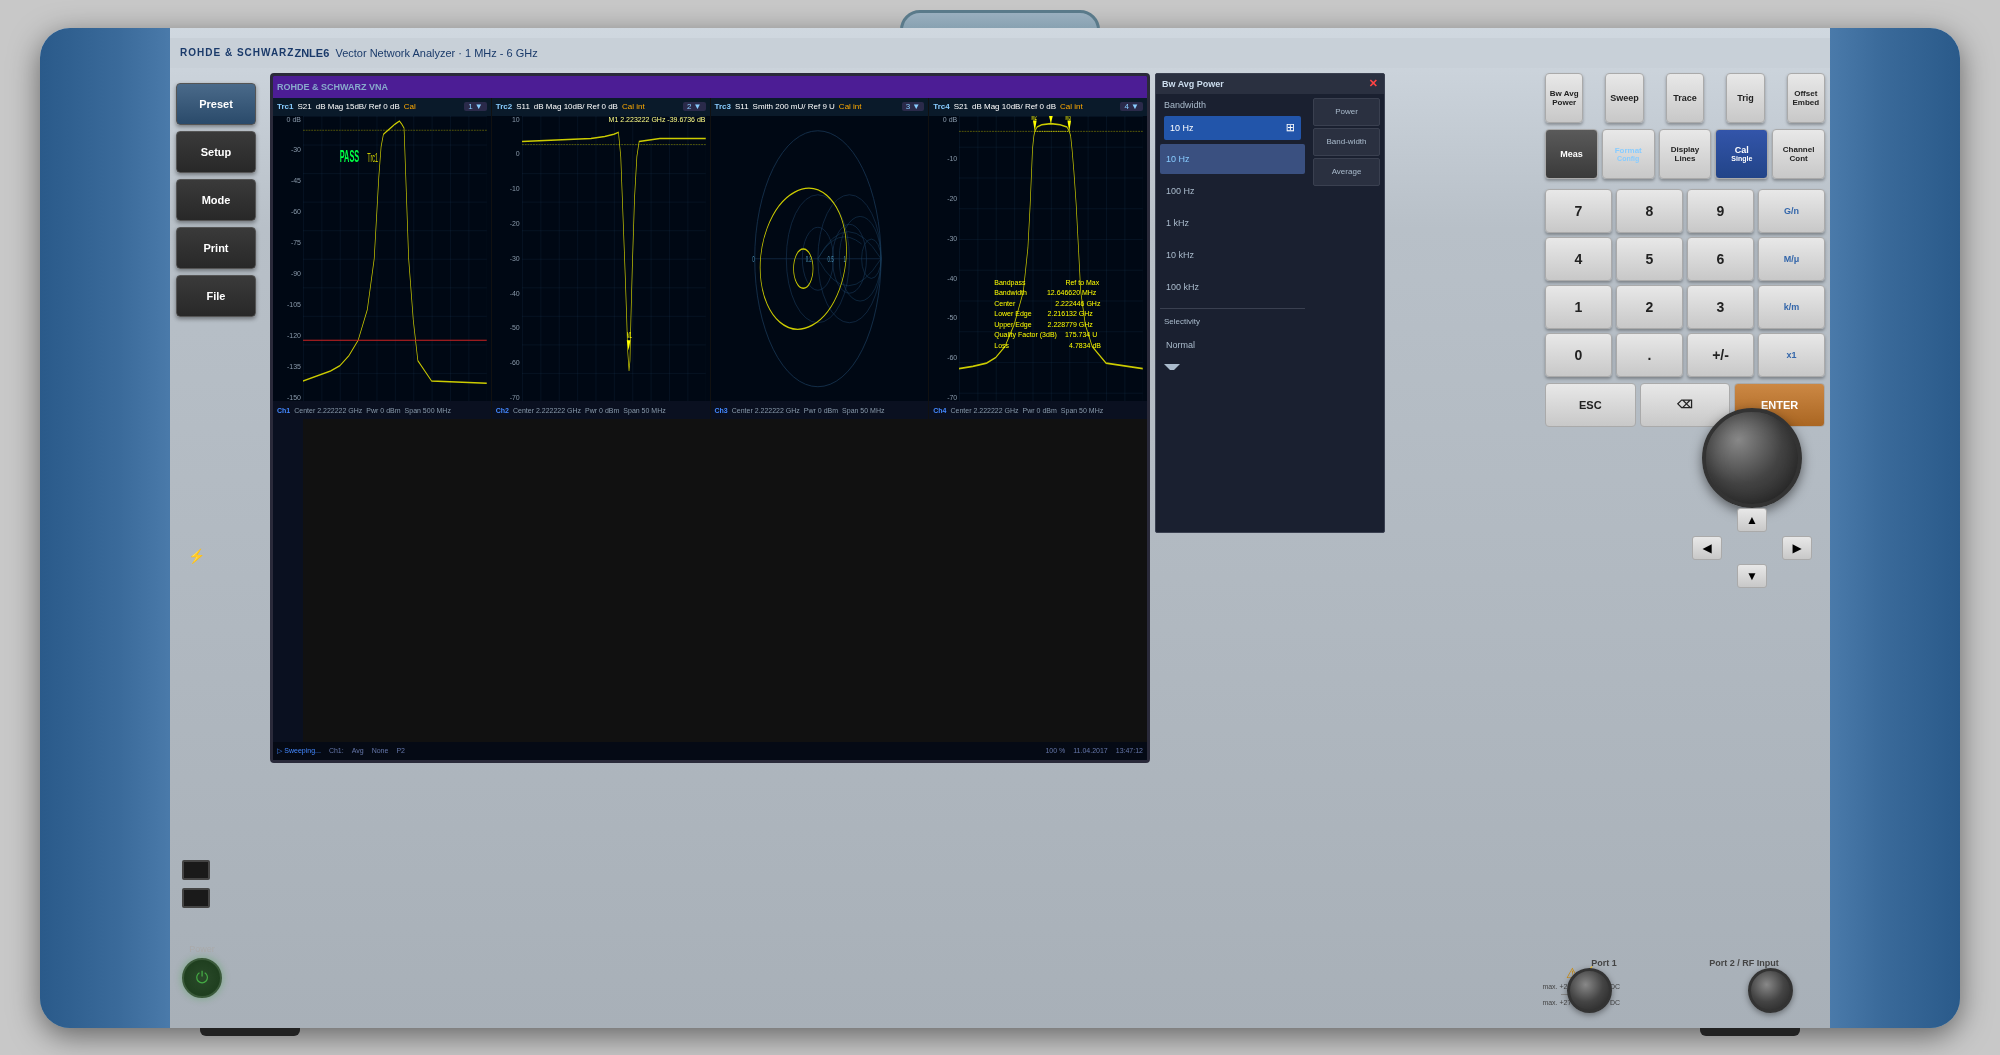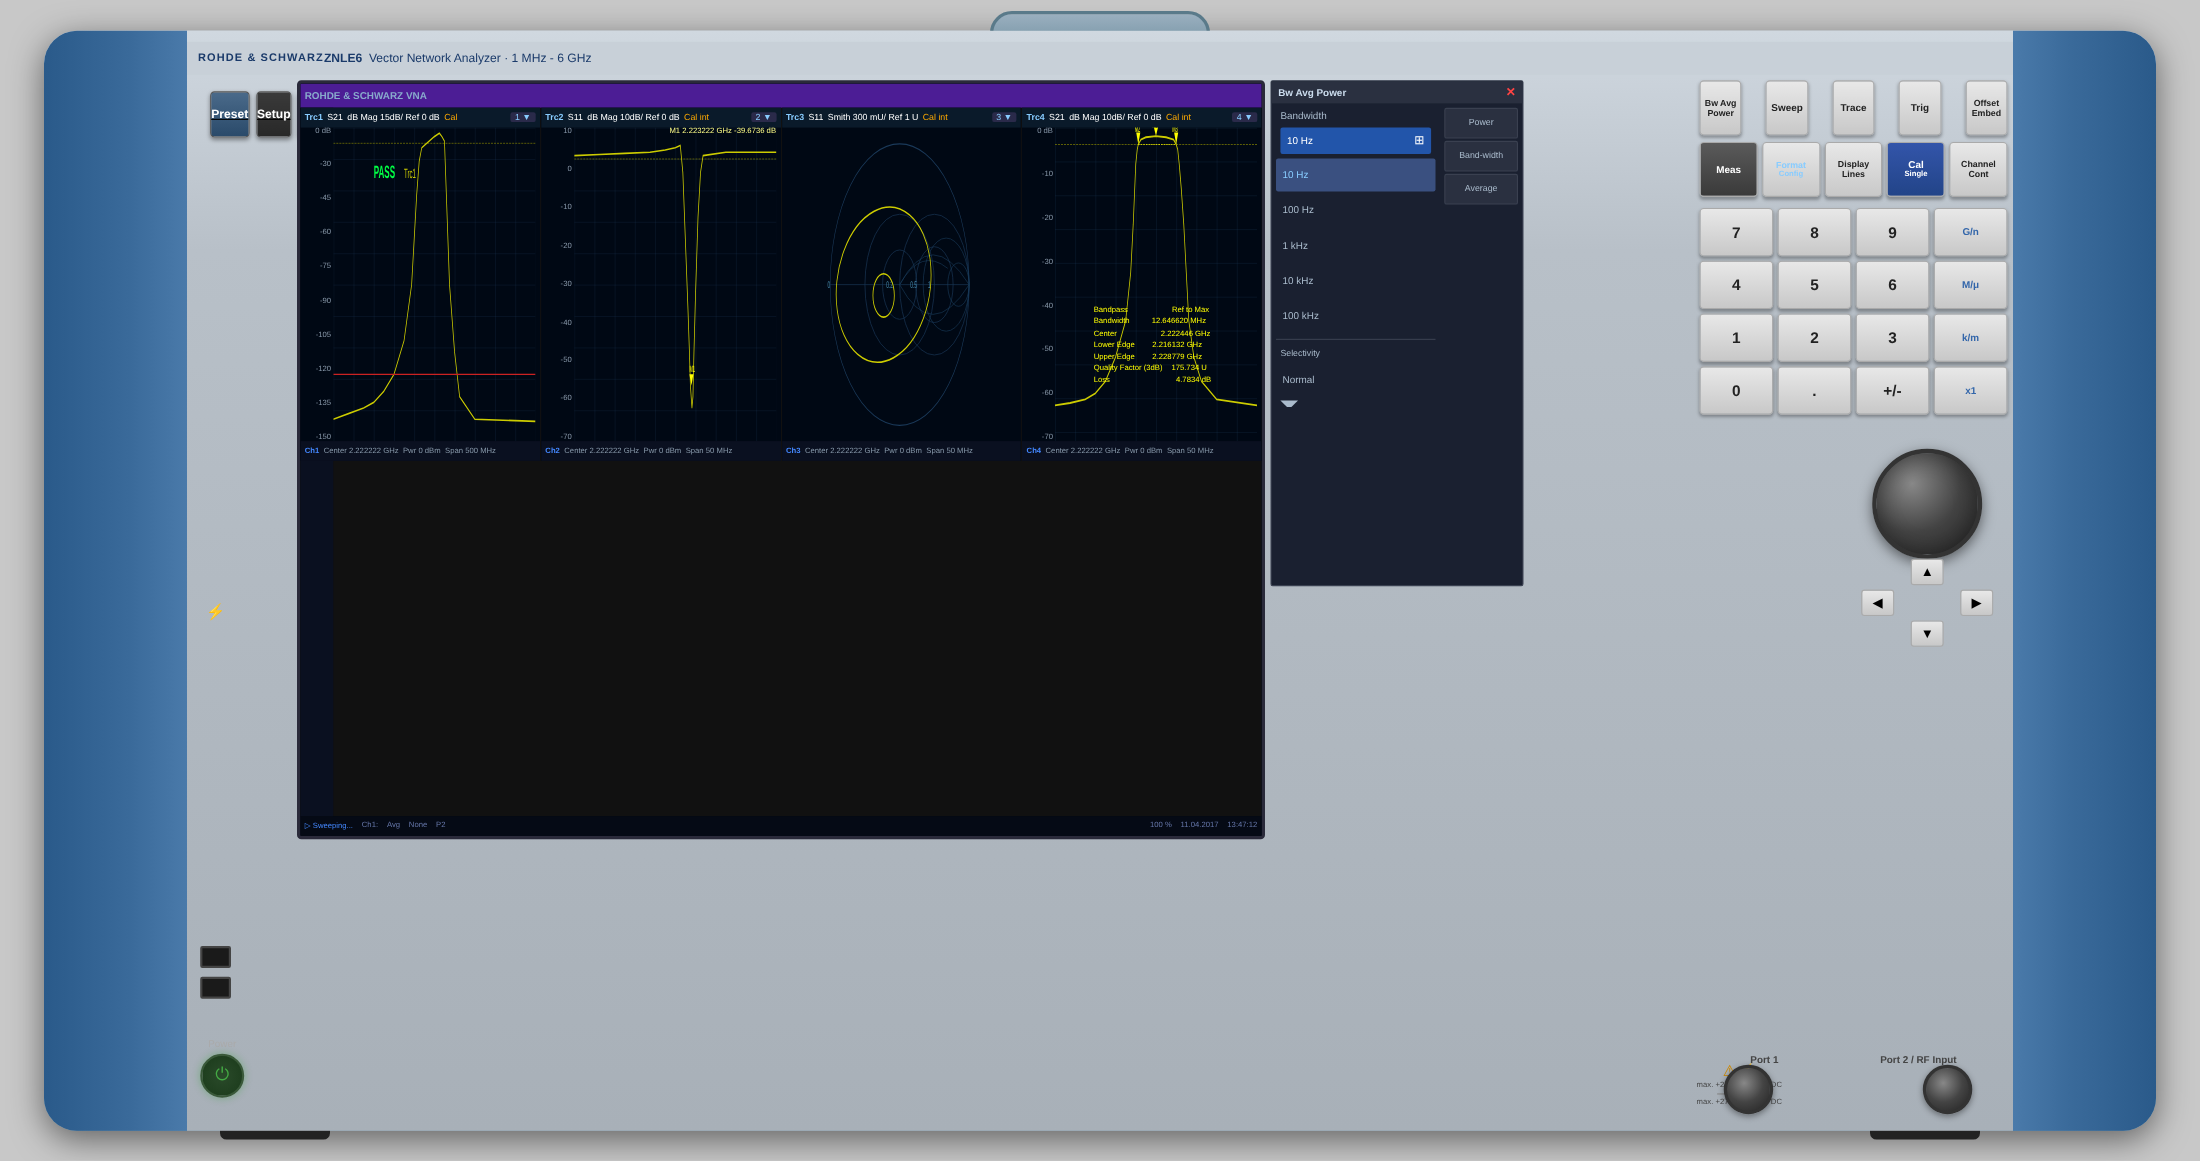--- a/index.html
+++ b/index.html
@@ -311,28 +311,27 @@
       align-items: center;
       justify-content: center;
       font-size: 8px;
       color: #aabbcc;
       cursor: pointer;
     }
 
     
     .left-panel {
       position: absolute;
-      left: 146px;
+      left: 131px;
       top: 45px;
       width: 90px;
       display: flex;
-      flex-direction: row;
+      flex-direction: column;
       gap: 6px;
       padding: 10px 5px;
-      text-decoration: underline;
     }
     .panel-btn {
       height: 42px;
       background: linear-gradient(180deg, #3a3a3a 0%, #282828 100%);
       border: 1px solid #555;
       border-radius: 4px;
       display: flex;
       align-items: center;
       justify-content: center;
       color: #ffffff;
@@ -795,21 +794,21 @@
           <span>Center 2.222222 GHz</span>
           <span>Pwr 0 dBm</span>
           <span>Span 50 MHz</span>
         </div>
       </div>
 
       <div class="quadrant">
         <div class="q-header">
           <span class="q-trc">Trc3</span>
           <span class="q-meas">S11</span>
-          <span class="q-format">Smith 300 mU/ Ref 1 U</span>
+          <span class="q-format">Smith 200 mU/ Ref 9 U</span>
           <span class="q-cal">Cal int</span>
           <span class="q-num">3 ▼</span>
         </div>
         <div class="grid-area" style="left:0;">
           <svg class="grid-svg" viewBox="0 0 440 290" preserveAspectRatio="none">
 
             <circle cx="220" cy="145" r="130" fill="none" stroke="#1a3a5a" stroke-width="1"></circle>
             <circle cx="220" cy="145" r="65" fill="none" stroke="#1a3a5a" stroke-width="0.8"></circle>
             <circle cx="220" cy="145" r="32" fill="none" stroke="#1a3a5a" stroke-width="0.8"></circle>
             <circle cx="285" cy="145" r="65" fill="none" stroke="#1a3a5a" stroke-width="0.8"></circle>
@@ -996,20 +995,25 @@
       <div class="num-btn">1</div>
       <div class="num-btn">2</div>
       <div class="num-btn">3</div>
       <div class="num-btn num-btn-unit">k/m</div>
       <div class="num-btn">0</div>
       <div class="num-btn">.</div>
       <div class="num-btn">+/-</div>
       <div class="num-btn num-btn-unit">x1</div>
     </div>
 
+    <div class="bottom-row">
+      <div class="esc-btn">ESC</div>
+      <div class="esc-btn">⌫</div>
+      <div class="esc-btn enter-btn">ENTER</div>
+    </div>
 
   </div>
 
   <div class="rotary-area">
     <div class="rotary-knob"></div>
   </div>
 
   <div class="nav-cross">
     <div class="nav-up">▲</div>
     <div class="nav-left">◀</div>

